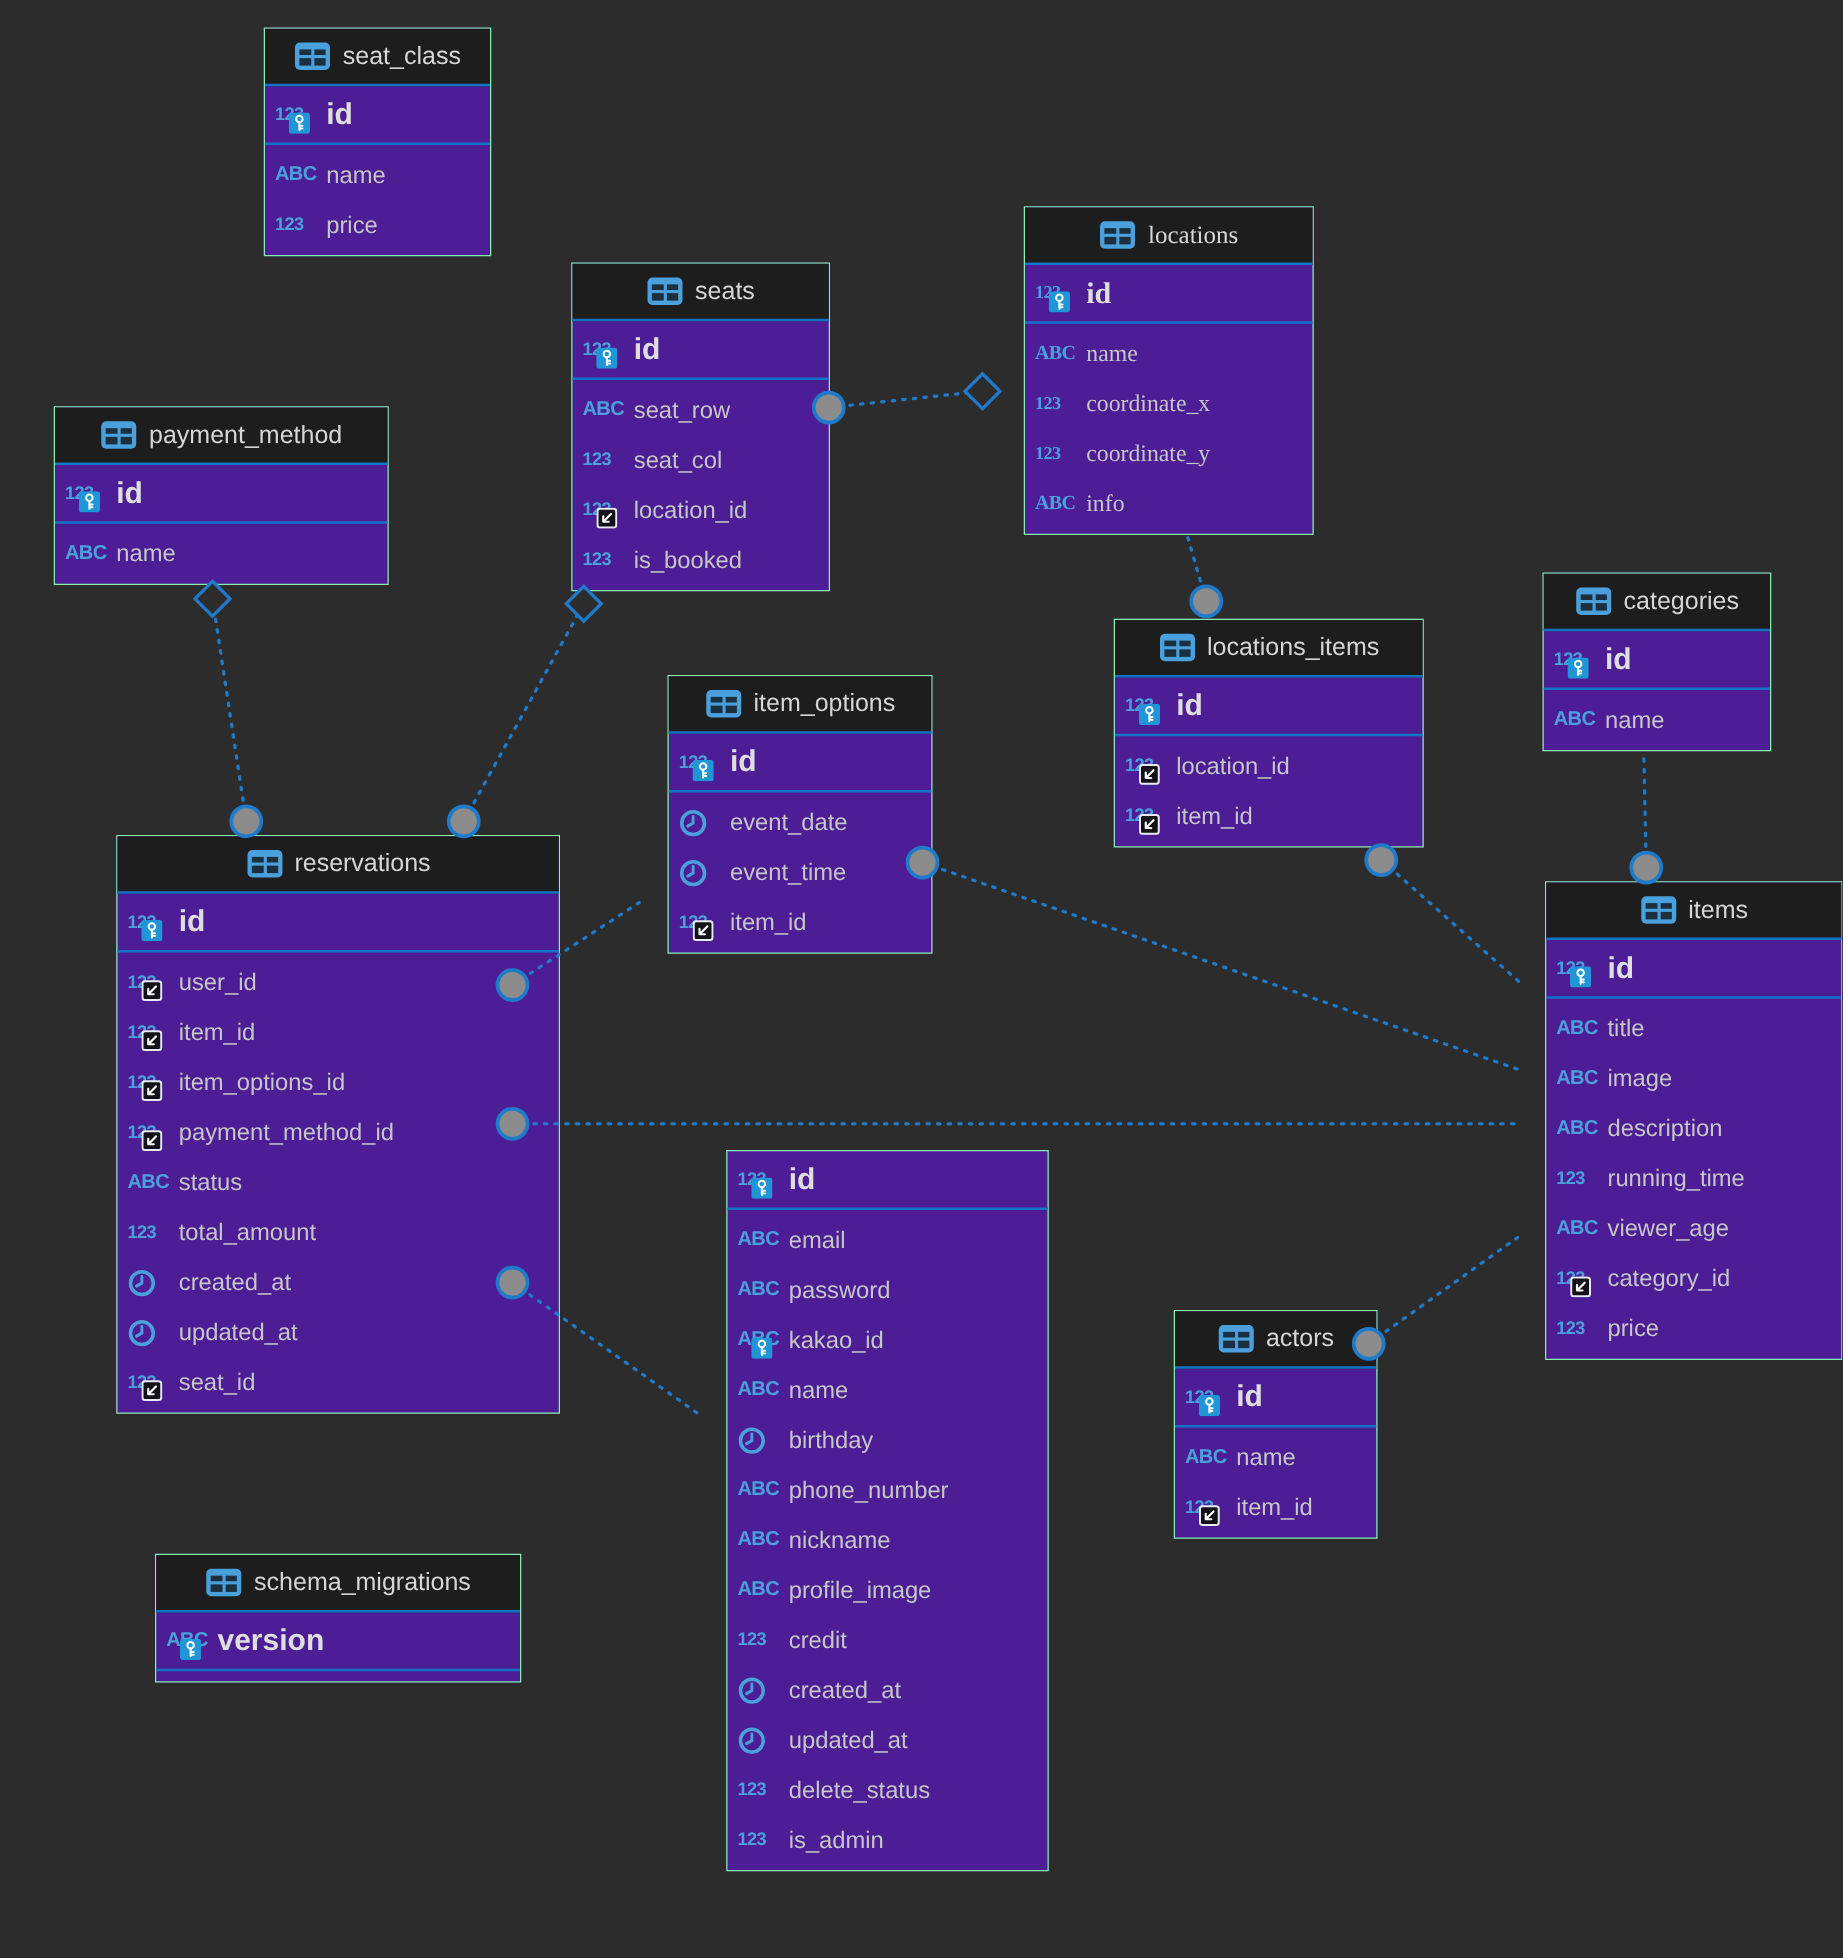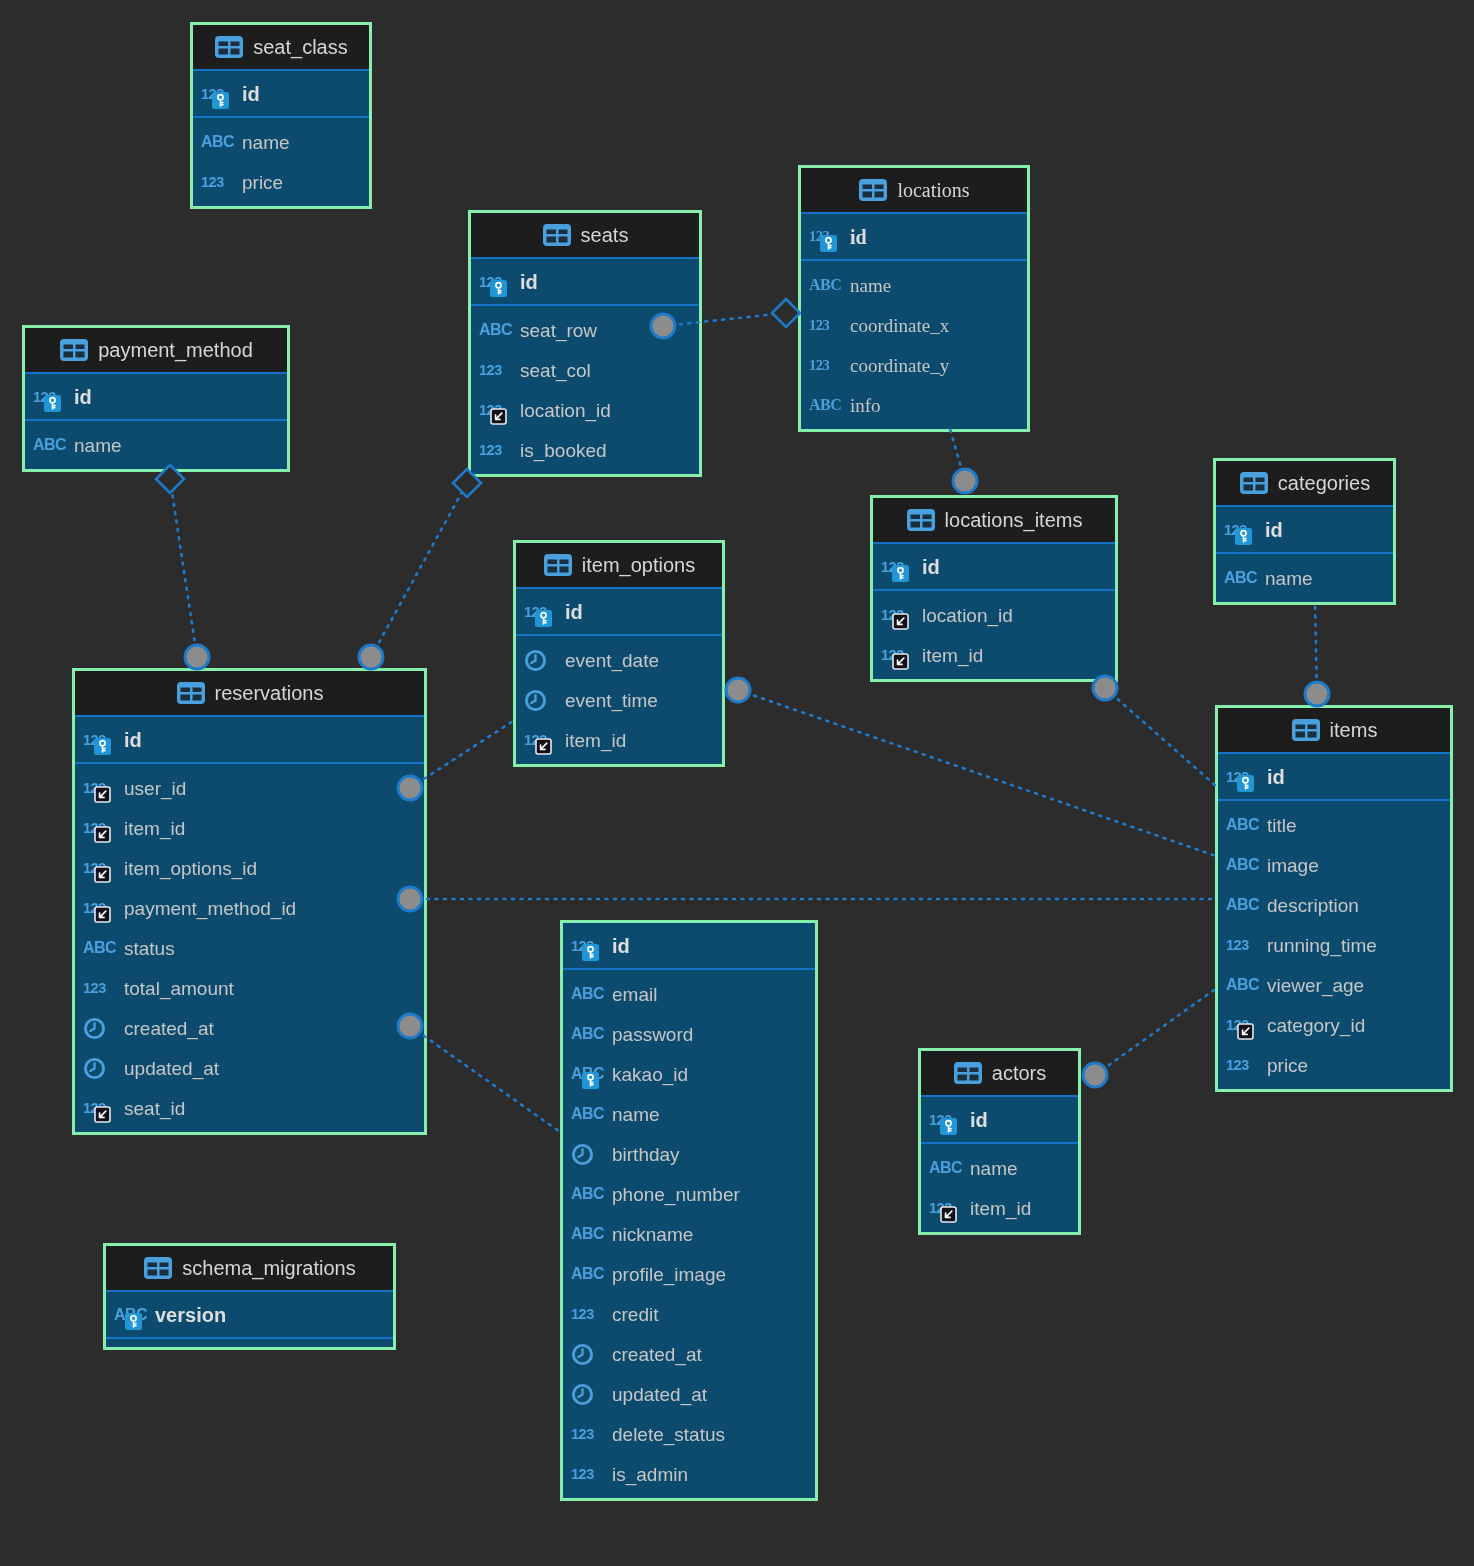--- a/index.html
+++ b/index.html
@@ -2,36 +2,37 @@
 <html><head>
 <meta charset="utf-8">
 <style>
   html,body{margin:0;padding:0;background:#2c2c2c;}
   #canvas{
     position:relative;width:1474px;height:1566px;background:#2c2c2c;
     font-family:"Liberation Sans",sans-serif;overflow:hidden;
   }
   #wires{position:absolute;left:0;top:0;width:1474px;height:1566px;pointer-events:none;z-index:5;}
   .table{
-    position:absolute;z-index:3;border:3px solid #86efac;background:#0c4a6e;
+    position:absolute;z-index:3;border:1px solid #86efac;background:#4c1d95;
     box-sizing:border-box;
+    margin-left:21px;
   }
   .thead{
     height:44px;background:#1d1d1d;border-bottom:2px solid #1573c6;
     display:flex;align-items:center;justify-content:center;gap:9px;
     color:#d6d6d6;font-size:20px;
   }
   .tpk{border-bottom:2px solid #1573c6;}
   .tpk .row{height:45px;}
   .tcols{padding:4px 0;}
   .row{
     height:40px;display:flex;align-items:center;gap:9px;padding-left:8px;
     color:#c6c6c6;font-size:19px;white-space:nowrap;
   }
-  .row.pk .cname{font-weight:bold;color:#dedede;font-size:20px;}
+  .row.pk .cname{font-weight:bold;color:#dedede;font-size:24px;}
   .iconwrap{
     position:relative;width:32px;height:26px;flex:0 0 32px;
     display:flex;align-items:center;
   }
   .ticon{font-weight:bold;color:#4aa0dc;letter-spacing:-0.5px;}
   .tnum{font-size:14.5px;}
   .tstr{font-size:16px;}
   .badge{position:absolute;left:11px;top:11px;z-index:2;}
   .cname{line-height:1;}
 </style>
@@ -98,21 +99,21 @@
           <span class="cname">name</span>
         </div>
         <div class="row">
           <span class="iconwrap">
             <span class="ticon tnum">123</span>
           </span>
           <span class="cname">price</span>
         </div>
       </div>
     </div>
-    <div class="table" style="left: 468px; top: 210px; width: 234px;">
+    <div class="table" style="left: 436px; top: 210px; width: 207px;">
       <div class="thead">
         <svg width="30" height="24" viewBox="0 0 30 24">
           <rect x="1" y="1" width="28" height="22" rx="4" fill="#4aa0dc"></rect>
           <rect x="4.5" y="6.5" width="9.5" height="4.5" fill="#1b2f3f"></rect>
           <rect x="16.5" y="6.5" width="9" height="4.5" fill="#1b2f3f"></rect>
           <rect x="4.5" y="13.5" width="9.5" height="6" fill="#1b2f3f"></rect>
           <rect x="16.5" y="13.5" width="9" height="6" fill="#1b2f3f"></rect>
         </svg>
         <span class="tname">seats</span>
       </div>

